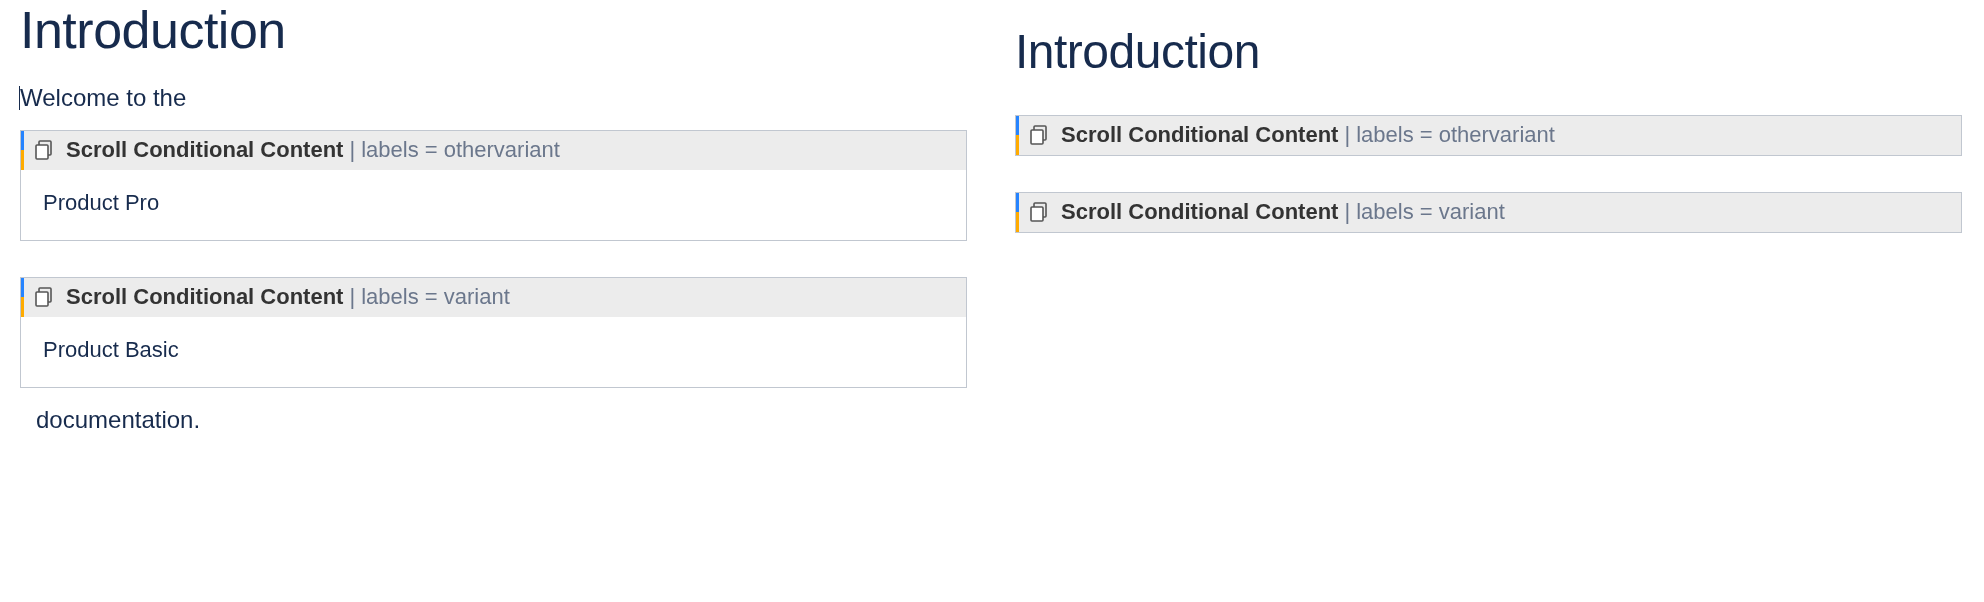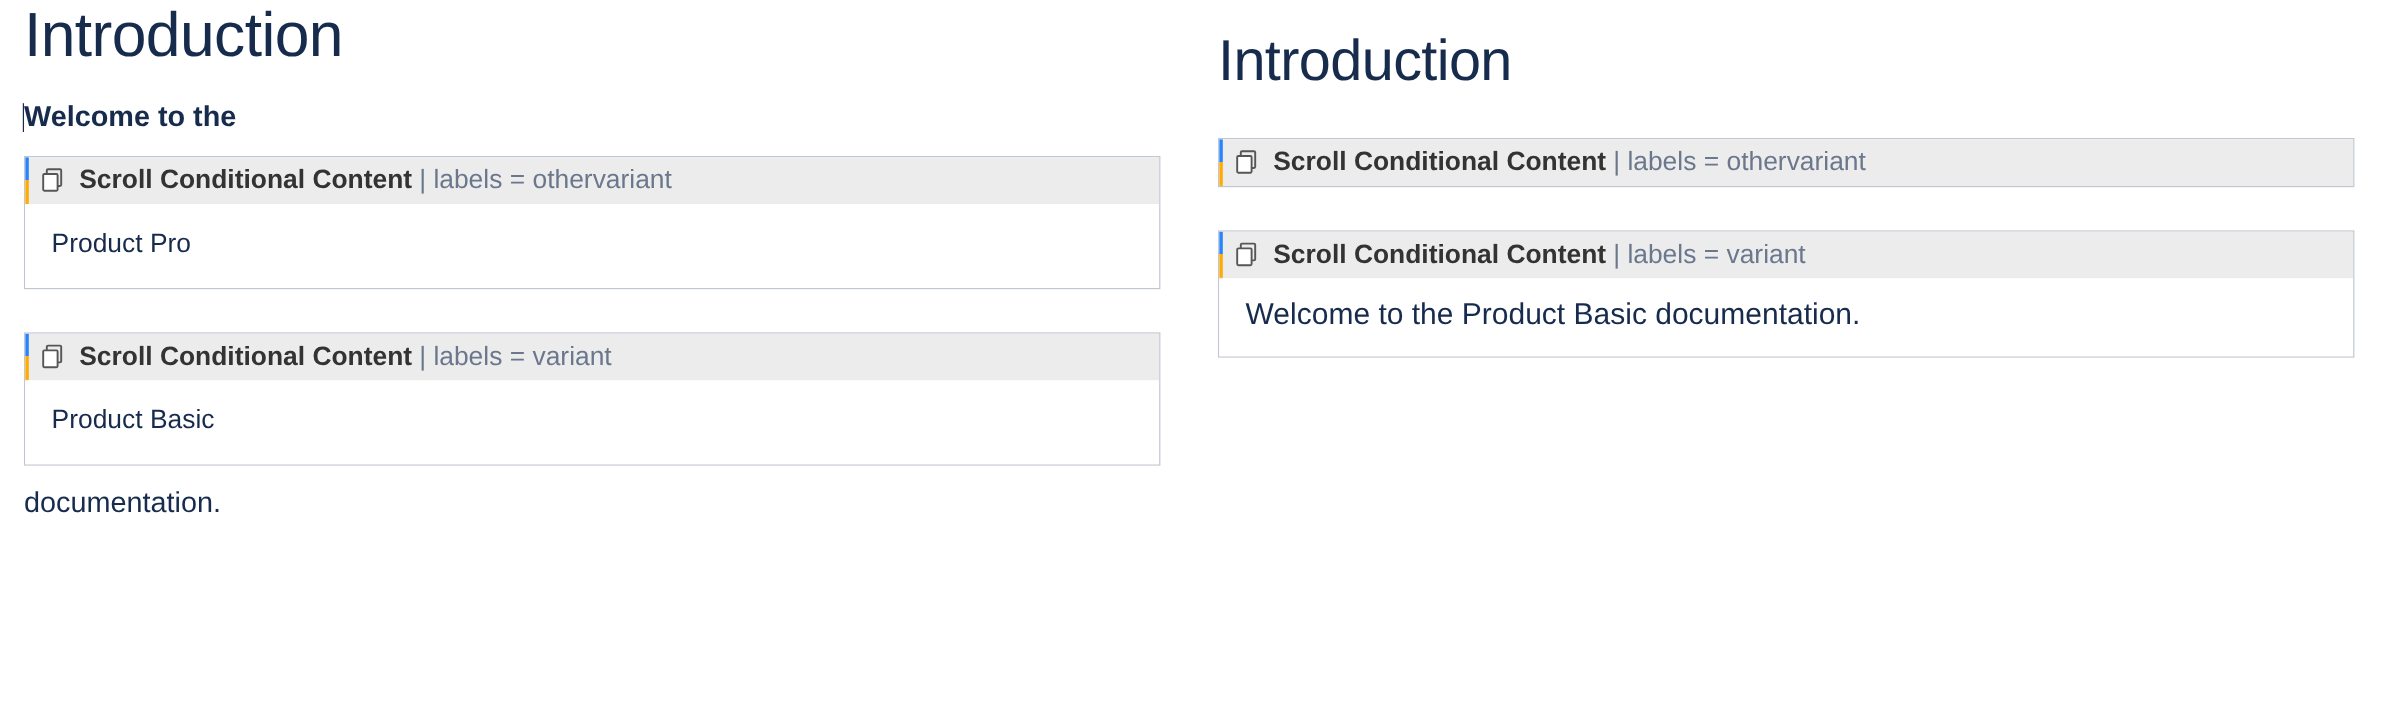--- a/index.html
+++ b/index.html
@@ -26,21 +26,21 @@
   h1.page-title {
     font-size: 52px;
     font-weight: 500;
     margin: 0 0 24px 0;
     letter-spacing: -0.5px;
     color: #172B4D;
   }
   .col-right h1.page-title { font-size: 48px; margin-bottom: 36px; }
   .lead-text {
     font-size: 24px;
-    font-weight: 700;
+    font-weight: 400;
     margin: 16px 0 12px 0;
     color: #172B4D;
     position: relative;
   }
   .lead-text .caret {
     position: absolute;
     left: -1px;
     top: 2px;
     bottom: 2px;
     width: 1px;
@@ -76,21 +76,21 @@
   .macro-body {
     padding: 20px 22px 24px 22px;
     font-size: 22px;
     color: #172B4D;
     background: #FFFFFF;
   }
   .col-right .macro-body { font-size: 25px; padding: 16px 22px 20px 22px; }
   .trailing-text {
     font-size: 24px;
     color: #172B4D;
-    margin: 0;
+    margin: 16px;
   }
 </style>
 </head>
 <body>
 
 <div class="wrap">
 
   <div class="col col-left">
     <h1 class="page-title">Introduction</h1>
     <p class="lead-text">
@@ -153,17 +153,16 @@
         <span class="macro-icon">
           <svg viewBox="0 0 24 24" fill="none" stroke="#565656" stroke-width="1.6">
             <rect x="7" y="3" width="12" height="14" rx="1"></rect>
             <rect x="4" y="7" width="12" height="14" rx="1" fill="#fff"></rect>
           </svg>
         </span>
         <span class="macro-name">Scroll Conditional Content</span>
         <span class="macro-sep">|</span>
         <span class="macro-params">labels = variant</span>
       </div>
-      <div class="macro-body">Welcome to the Product Basic documentation.</div>
     </div>
   </div>
 
 </div>
 
 </body></html>

